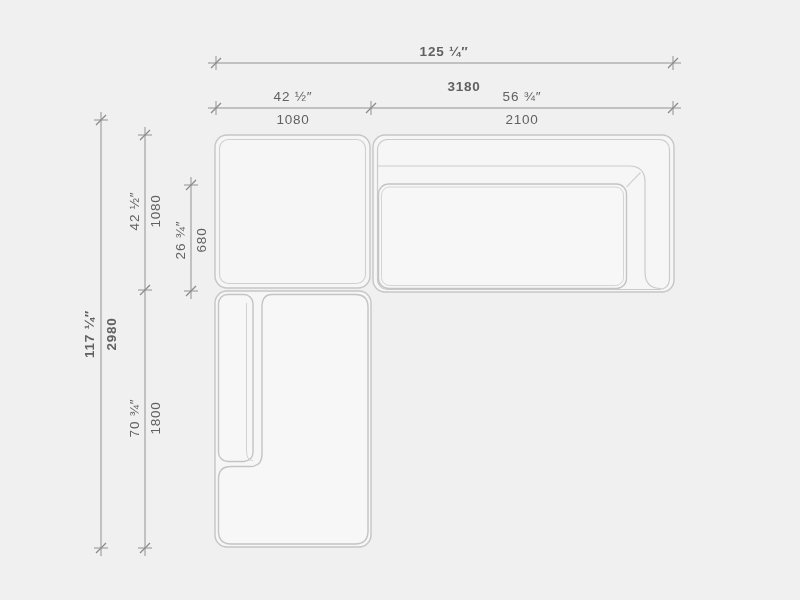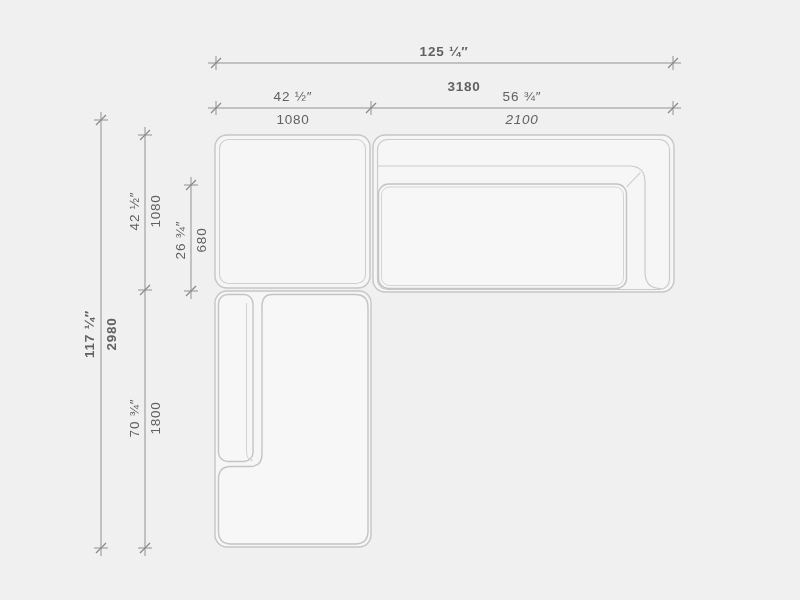--- a/index.html
+++ b/index.html
@@ -96,21 +96,21 @@
     </g>
   </svg>
 
   <div class="dim-label" style="left:444px;top:52px;font-weight:700;">125 ¼″</div>
   <div class="dim-label" style="left:444px;top:87px;font-weight:700;margin-left:20px;">3180</div>
 
   <div class="dim-label" style="left:293px;top:97px;">42 ½″</div>
   <div class="dim-label" style="left:293px;top:120px;">1080</div>
 
   <div class="dim-label" style="left:522px;top:97px;">56 ¾″</div>
-  <div class="dim-label" style="left:522px;top:120px;font-style:italic;">2100</div>
+  <div class="dim-label" style="left:522px;top:120px;">2100</div>
 
   <div class="dim-label vert" style="left:90px;top:334px;font-weight:700;">117 ¼″</div>
   <div class="dim-label vert" style="left:112px;top:334px;font-weight:700;">2980</div>
 
   <div class="dim-label vert" style="left:135px;top:211px;">42 ½″</div>
   <div class="dim-label vert" style="left:156px;top:211px;">1080</div>
 
   <div class="dim-label vert" style="left:181px;top:240px;">26 ¾″</div>
   <div class="dim-label vert" style="left:202px;top:240px;">680</div>
 

